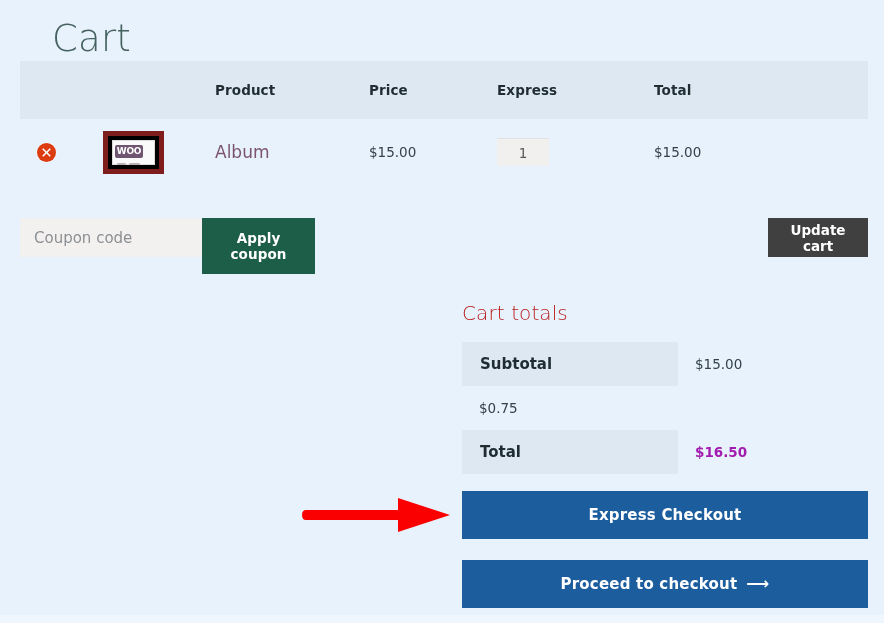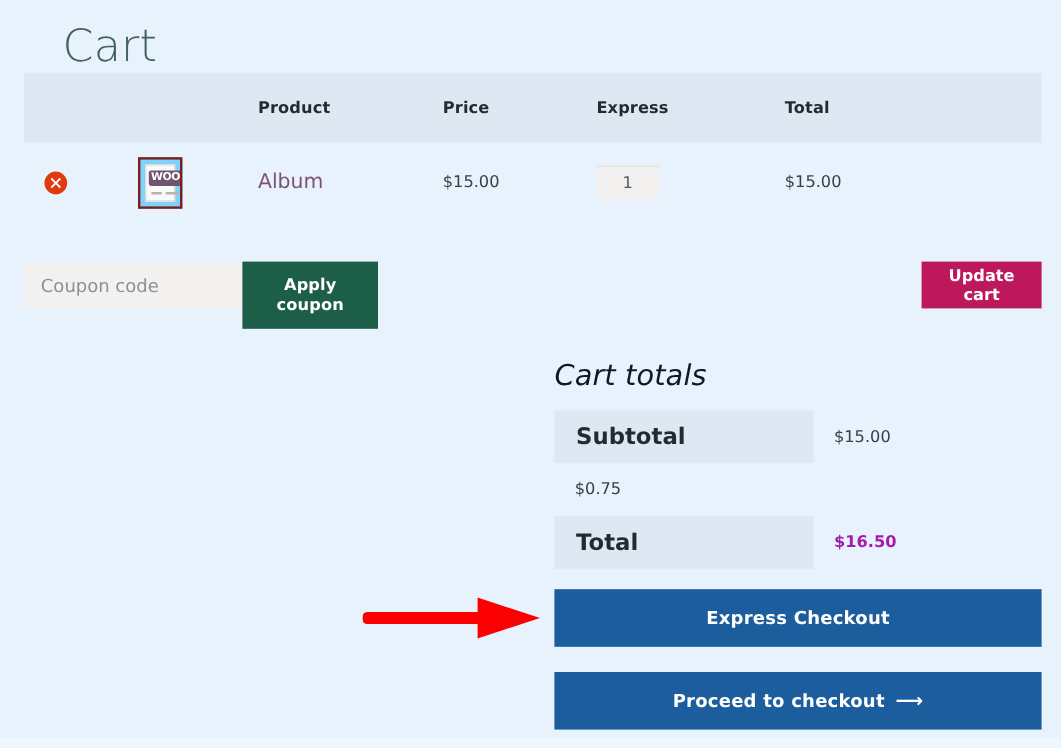--- a/index.html
+++ b/index.html
@@ -95,26 +95,26 @@
     display: flex;
     align-items: center;
     justify-content: center;
     cursor: pointer;
     box-shadow: 0 0 0 1px rgba(255,255,255,0.35);
   }
   .remove-icon svg { display:block; }
 
   
   .thumb {
-    width: 37px;
+    width: 61px;
     height: 43px;
-    background: #7dd3fc;
+    background: #000000;
     position: relative;
     overflow: hidden;
-    border: 2px solid #7f1d1d;
+    border: 5px solid #7f1d1d;
     box-sizing: border-box;
     filter: blur(0.35px);
   }
   .thumb .sheet {
     position:absolute;
     left: 4px; top: 4px; right: 4px; bottom: 4px;
     background: #fbfafa;
     border: 1px solid #dedad8;
     box-sizing: border-box;
   }
@@ -203,62 +203,61 @@
     cursor: pointer;
     font-family: "DejaVu Sans", "Liberation Sans", sans-serif;
   }
 
   .btn-update {
     position: absolute;
     right: 0;
     top: 0;
     width: 100px;
     height: 39px;
-    background: #be185d;
+    background: #404040;
     border: none;
     color: #ffffff;
     font-size: 13.5px;
     font-weight: 700;
     cursor: default;
     font-family: "DejaVu Sans", "Liberation Sans", sans-serif;
     margin-left: 31px;
   }
 
   
   .totals-wrap {
     position: absolute;
     left: 462px;
     top: 300px;
     width: 406px;
   }
   .totals-title {
-    font-size: 24px;
+    font-size: 20px;
     font-weight: 300;
-    color: #0f172a;
+    color: #b91c1c;
     margin: 0 0 16px 0;
     line-height: 26px;
     letter-spacing: 0.1px;
-    font-style: italic;
   }
   .totals-table { width: 406px; }
   .totals-row {
     display: flex;
     height: 44px;
     align-items: center;
   }
   .totals-label {
     width: 216px;
     flex: 0 0 216px;
     background: #dde8f2;
     height: 44px;
     display: flex;
     align-items: center;
     padding-left: 18px;
     box-sizing: border-box;
-    font-size: 19px;
+    font-size: 15px;
     font-weight: 700;
     color: #1f2d33;
   }
   .totals-value {
     flex: 1 1 auto;
     height: 44px;
     display: flex;
     align-items: center;
     padding-left: 17px;
     box-sizing: border-box;

